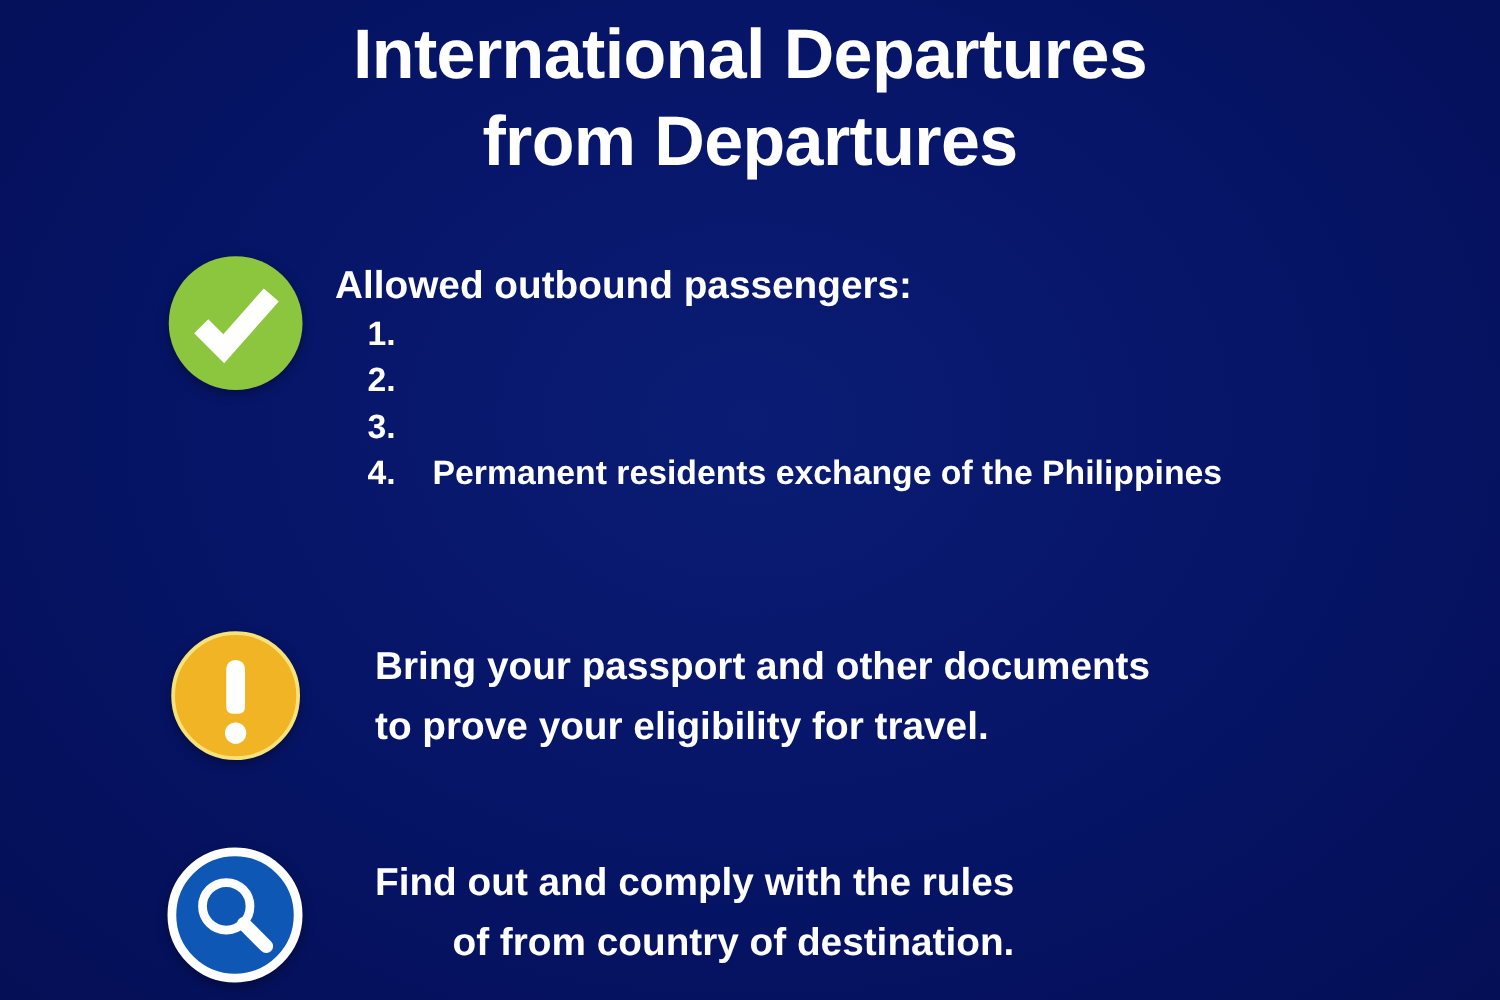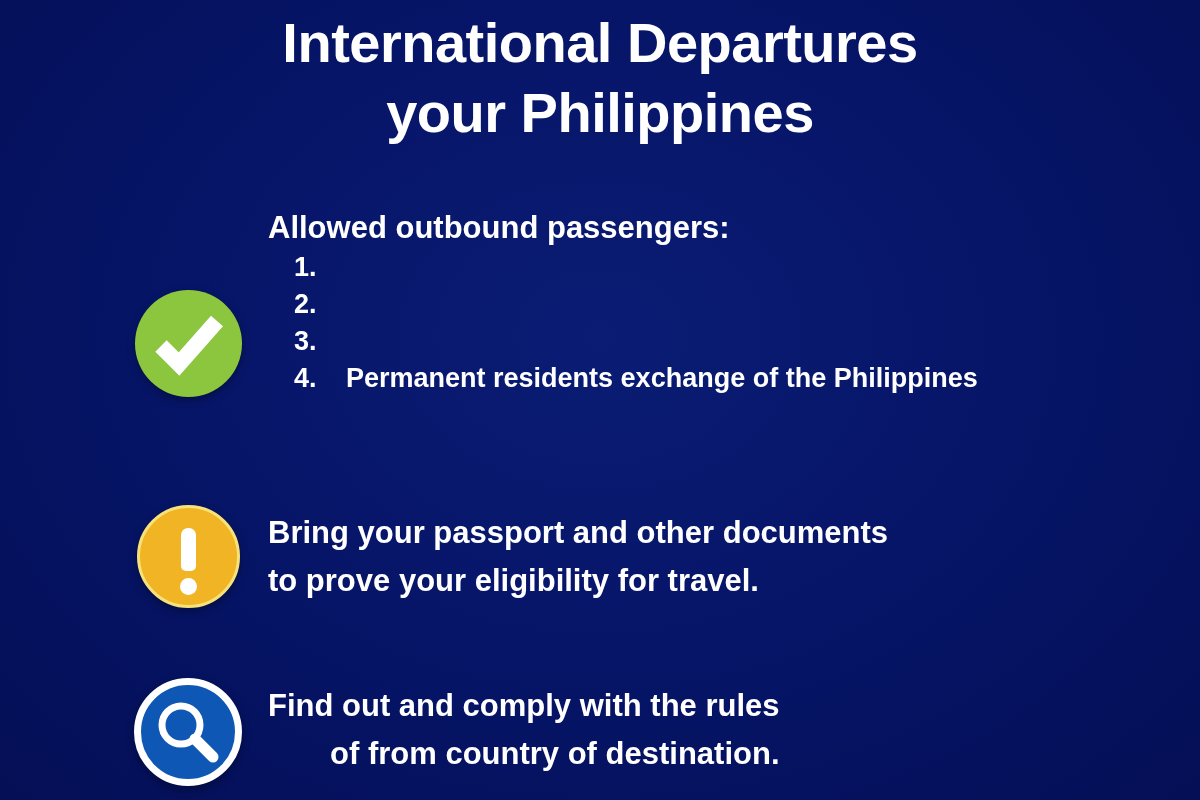--- a/index.html
+++ b/index.html
@@ -42,21 +42,21 @@
     color: #ffffff;
     white-space: nowrap;
   }
 
   
   .row {
     position: absolute;
     display: flex;
     align-items: flex-start;
   }
-  .row-allowed   { top: 205px; left: 108px; align-items: flex-end; }
+  .row-allowed   { top: 205px; left: 108px; }
   .row-documents { top: 505px; left: 108px; }
   .row-rules     { top: 678px; left: 108px; text-align: right; }
 
   .icon-cell {
     width: 160px;
     flex: 0 0 160px;
     display: flex;
     justify-content: center;
   }
   .text-cell {
@@ -163,33 +163,34 @@
   }
   ol.numbered li .item-text .cont {
     display: block;
   }
 
   .statement {
     font-size: 31px;
     font-weight: 700;
     line-height: 48px;
     white-space: nowrap;
+    margin-left: 32px;
   }
   .statement span {
     display: block;
   }
 </style>
 </head>
 <body>
 
 <div class="poster">
 
   <div class="title-block">
     <span class="title-line">International Departures</span>
-    <span class="title-line">your Philippines</span>
+    <span class="title-line">from Departures</span>
   </div>
 
   <div class="row row-allowed">
     <div class="icon-cell">
       <div class="icon-check">
         <svg viewBox="0 0 107 107" xmlns="http://www.w3.org/2000/svg">
           <path d="M26 56 L44 74 L82 31" fill="none" stroke="#ffffff" stroke-width="16" stroke-linecap="butt" stroke-linejoin="miter"></path>
         </svg>
       </div>
     </div>

